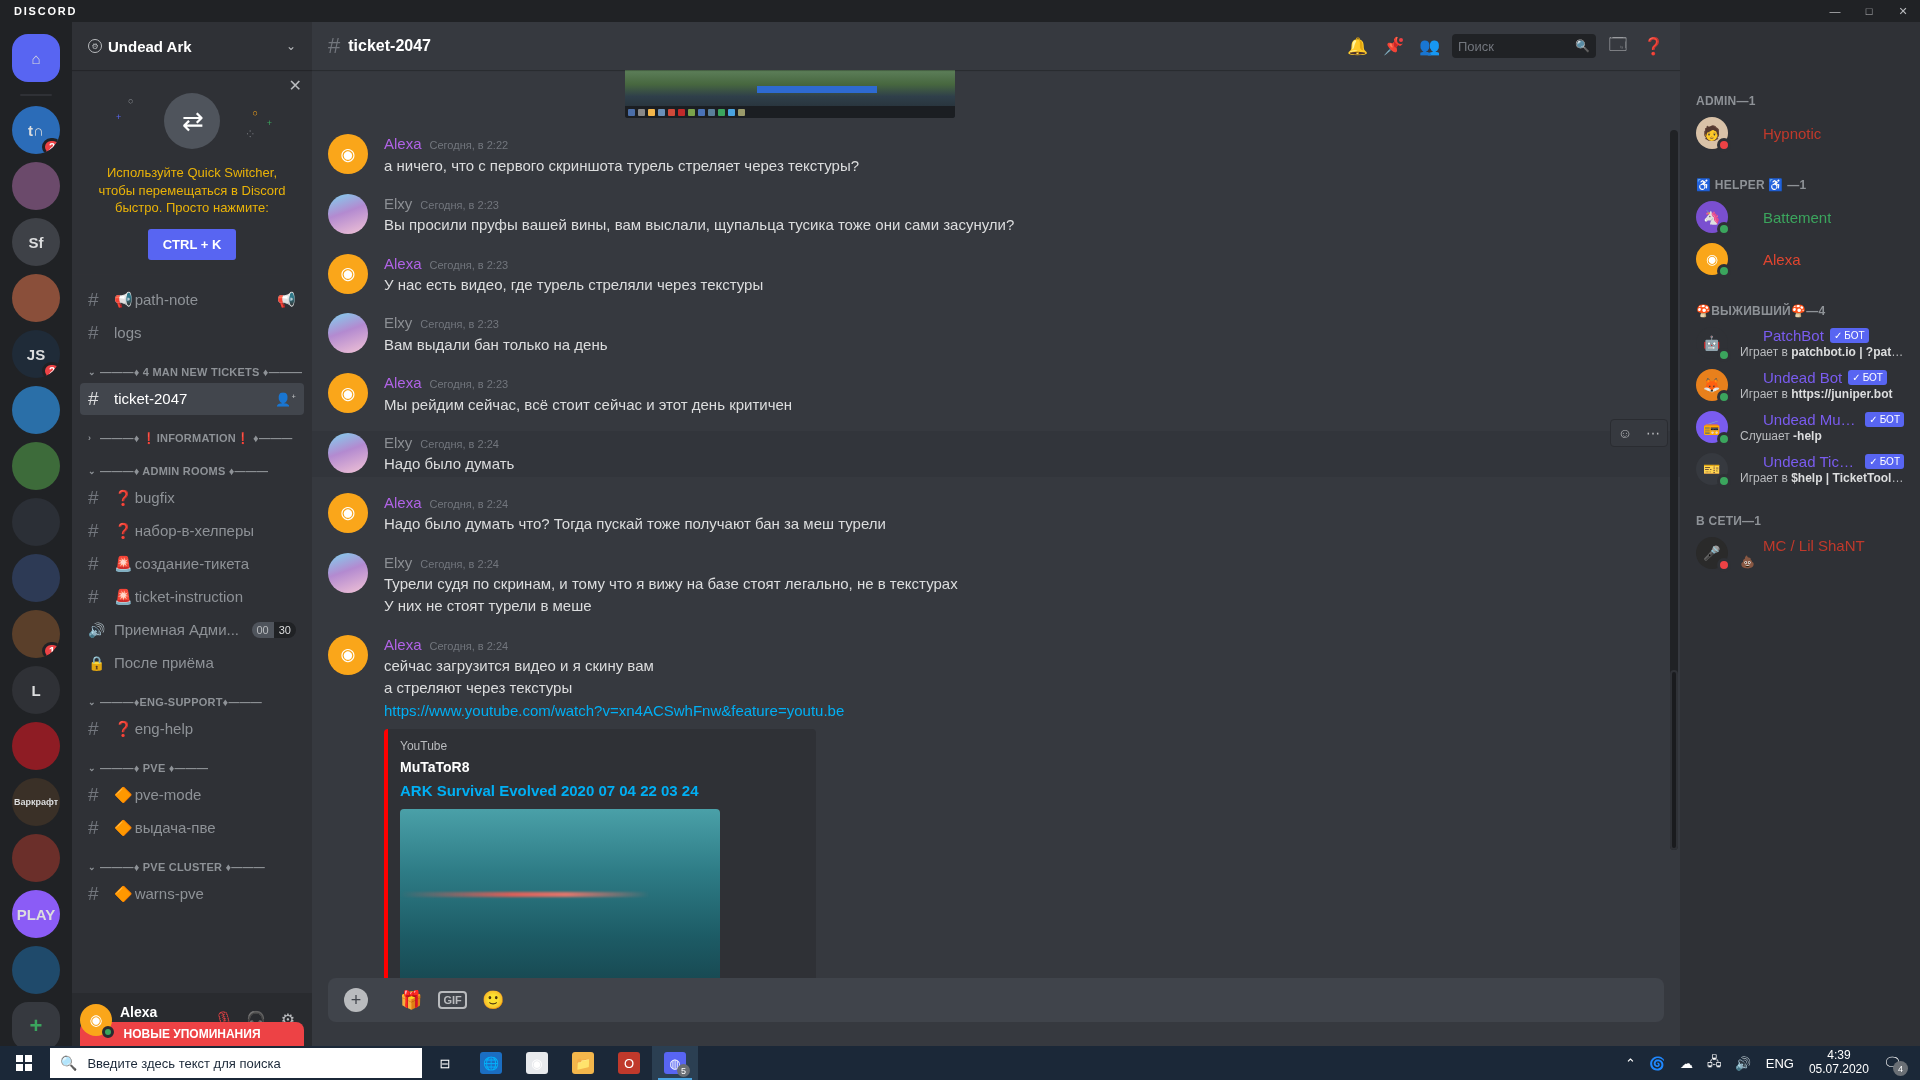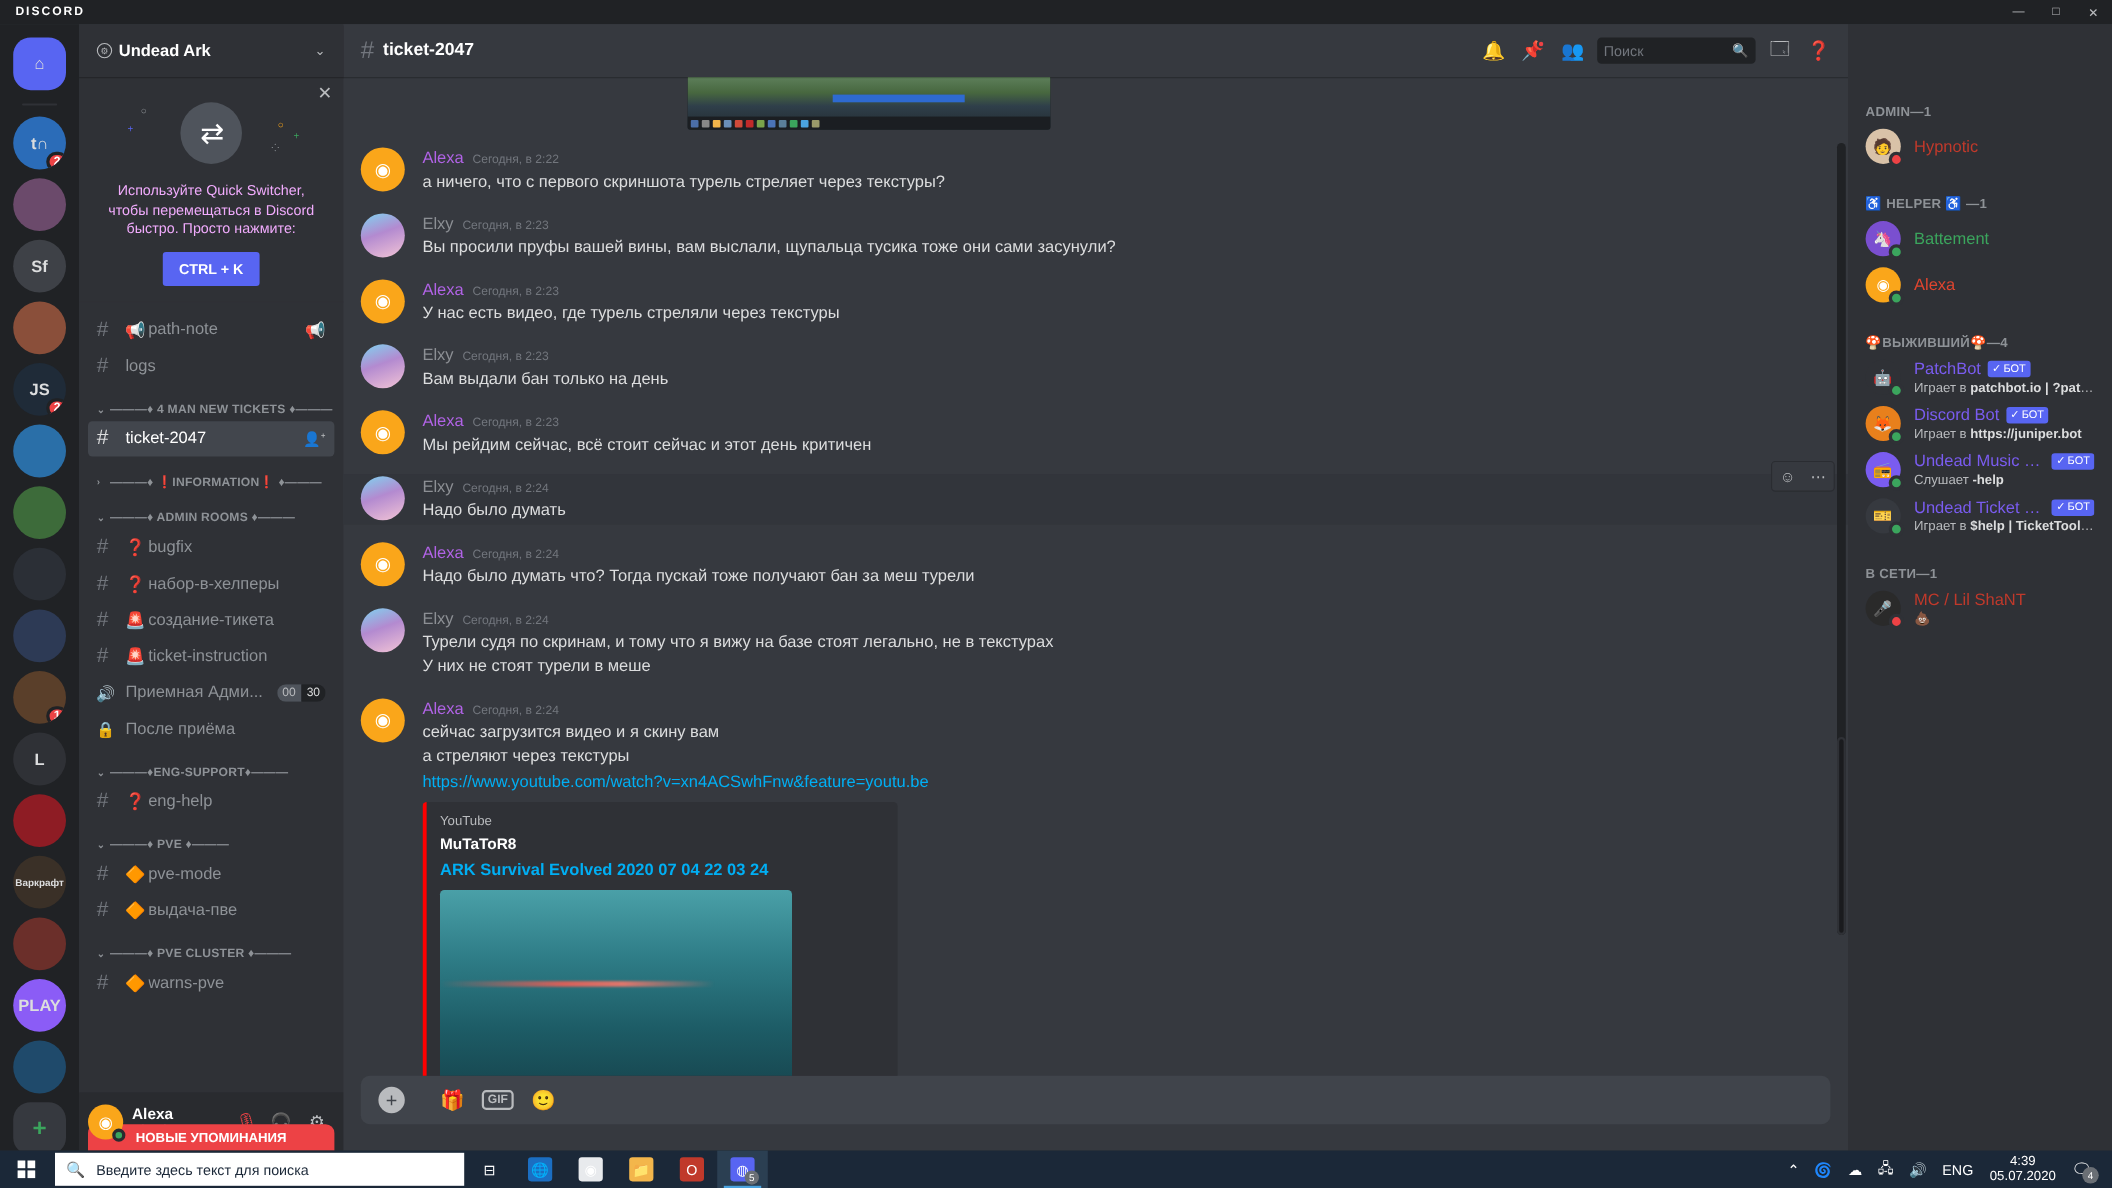--- a/index.html
+++ b/index.html
@@ -86,21 +86,21 @@
     font-size: 16px; cursor: pointer; line-height: 1;
   }
   #qs-art { height: 70px; display: flex; align-items: center; justify-content: center; position: relative; }
   #qs-art .circle {
     width: 56px; height: 56px; border-radius: 50%; background: #4f545c;
     display: flex; align-items: center; justify-content: center; position: relative;
   }
   #qs-art .arrows { font-size: 26px; color: #fff; line-height: 0.85; letter-spacing: -2px; }
   #qs-art .spark { position: absolute; font-size: 9px; }
   #qs-promo .txt {
-    font-size: 13px; color: #f0abfc; line-height: 1.35; margin: 8px 6px 12px;
+    font-size: 13px; color: #eab308; line-height: 1.35; margin: 8px 6px 12px;
   }
   #qs-key {
     background: #5865f2; color: #fff; font-size: 13px; font-weight: bold;
     padding: 8px 0; width: 88px; margin: 0 auto; border-radius: 3px; cursor: pointer;
   }
 
   #channels { flex: 1; overflow: hidden; padding-top: 8px; position: relative; }
   .cat {
     display: flex; align-items: center; padding: 16px 8px 4px 16px;
     font-size: 11px; font-weight: bold; color: #8e9297;
@@ -279,21 +279,21 @@
     border-radius: 50%; border: 3px solid #2f3136; z-index: 2;
   }
   .st.online { background: #3ba55d; }
   .st.dnd { background: #ed4245; }
   .st.mobile { background: #3ba55d; border-radius: 3px; width: 11px; height: 15px; border-width: 2px; }
   .member .minfo { min-width: 0; flex: 1; }
   .member .mname {
     font-size: 15px; font-weight: 500; white-space: nowrap; overflow: hidden;
     text-overflow: ellipsis; display: flex; align-items: center;
   }
-  .member .mname .txt { overflow: hidden; text-overflow: ellipsis; white-space: nowrap; }
+  .member .mname .txt { overflow: hidden; text-overflow: ellipsis; white-space: nowrap; margin-left: 23px; }
   .bot-tag {
     background: #5865f2; color: #fff; font-size: 10px; font-weight: 500;
     border-radius: 3px; padding: 1px 4px; margin-left: 6px; flex: 0 0 auto;
     display: inline-flex; align-items: center; gap: 2px; line-height: 1.3;
   }
   .member .mgame {
     font-size: 12px; color: #b9bbbe; white-space: nowrap; overflow: hidden;
     text-overflow: ellipsis; margin-top: 1px;
   }
   .member .mgame b { color: #dcddde; font-weight: 600; }
@@ -734,21 +734,21 @@
               <span>БОТ</span>
             </span>
           </div>
           <div class="mgame"><span>Играет в </span><b>patchbot.io | ?patch...</b></div>
         </div>
       </div>
       <div class="member">
         <div class="ava" style="background: rgb(232, 128, 28);">🦊<span class="st online"></span></div>
         <div class="minfo">
           <div class="mname" style="color: rgb(122, 92, 240);">
-            <span class="txt">Discord Bot</span>
+            <span class="txt">Undead Bot</span>
             <span class="bot-tag">
               <span>✓</span>
               <span>БОТ</span>
             </span>
           </div>
           <div class="mgame"><span>Играет в </span><b>https://juniper.bot</b></div>
         </div>
       </div>
       <div class="member">
         <div class="ava" style="background: rgb(122, 92, 240);">📻<span class="st online"></span></div>

